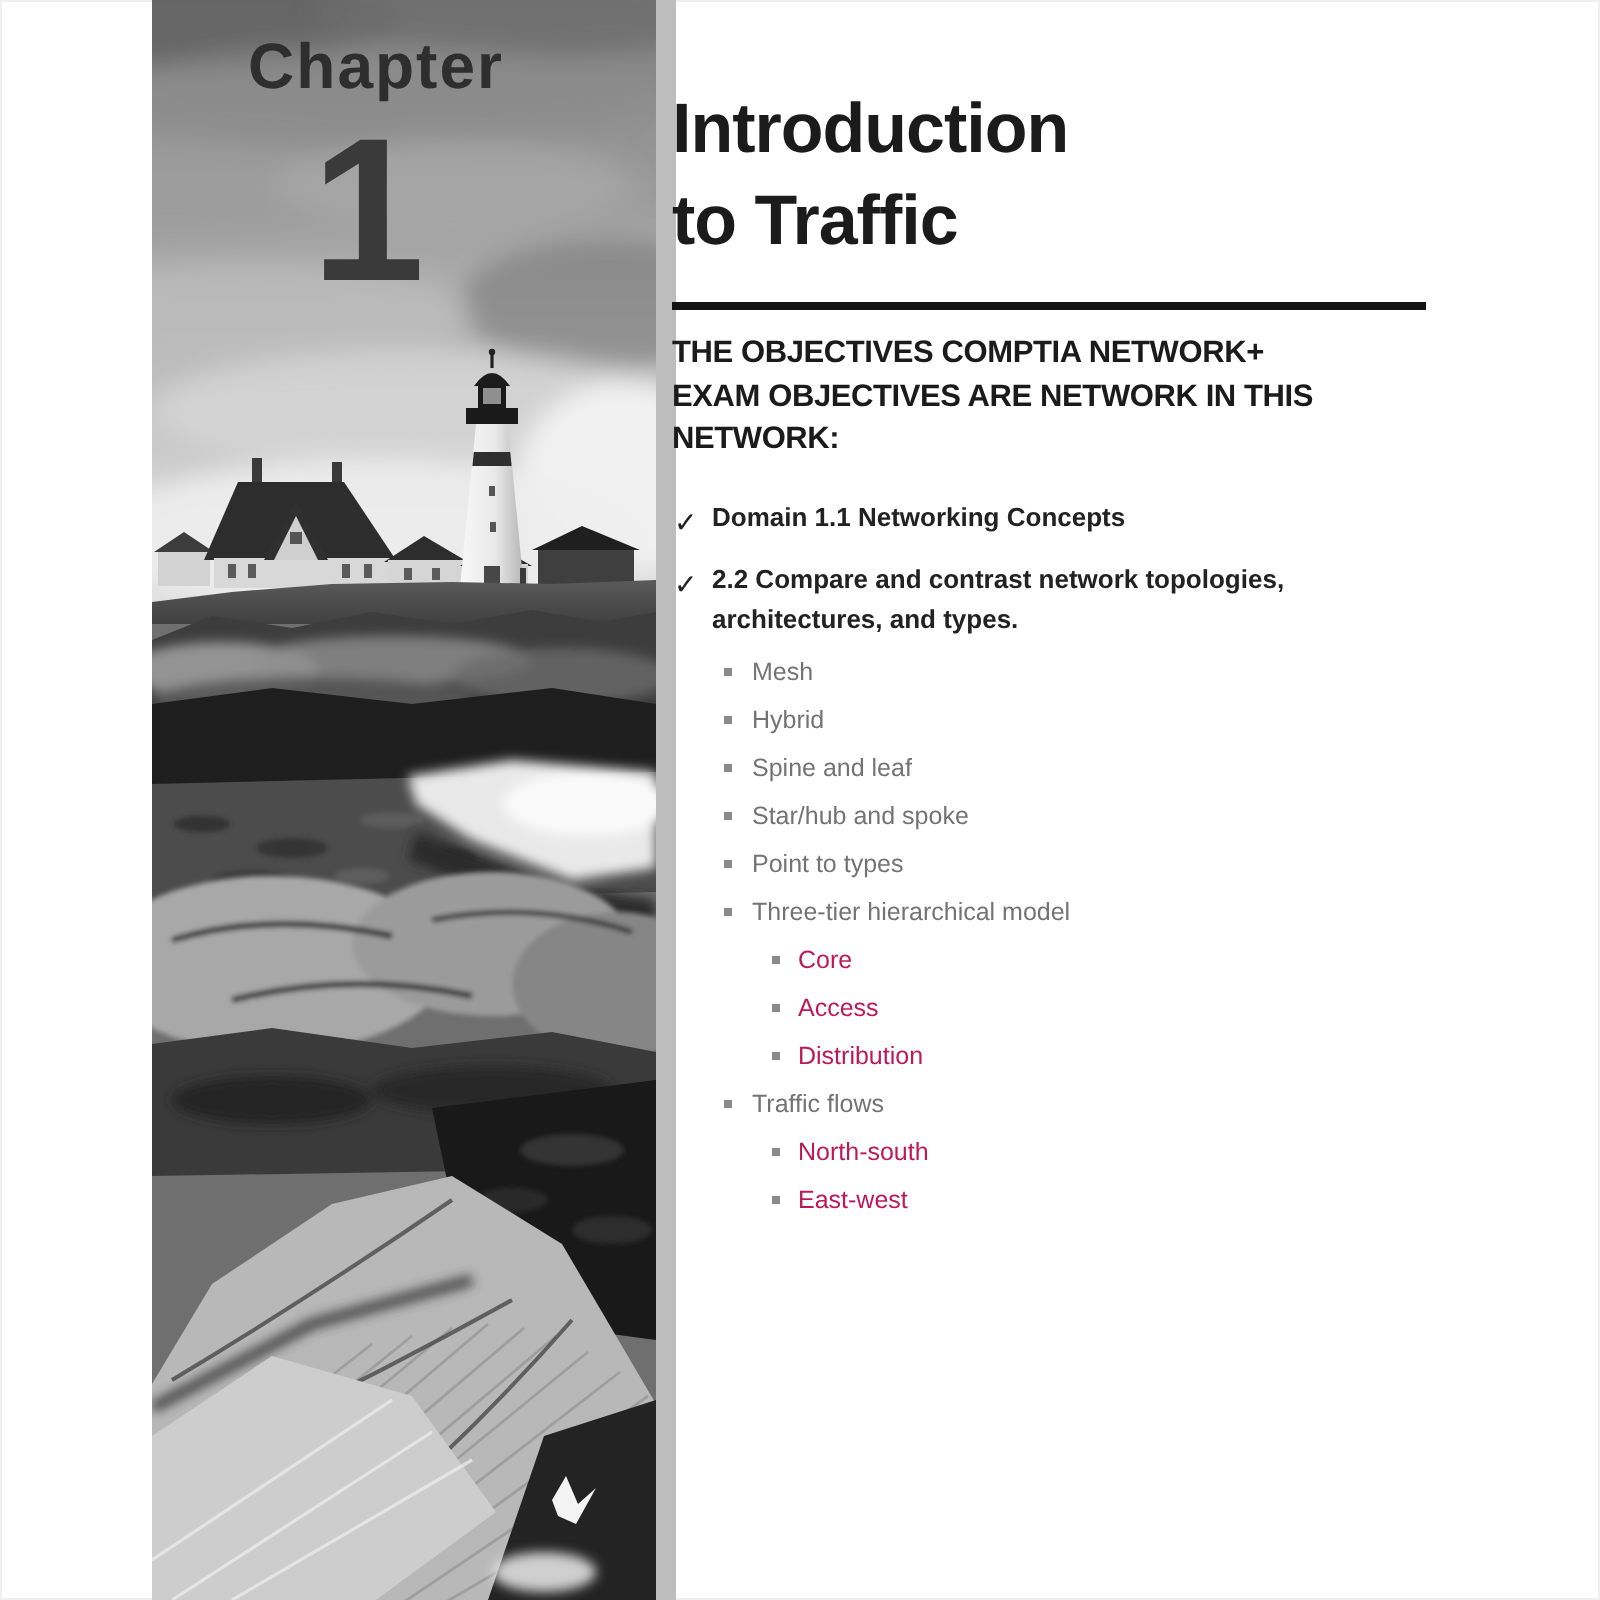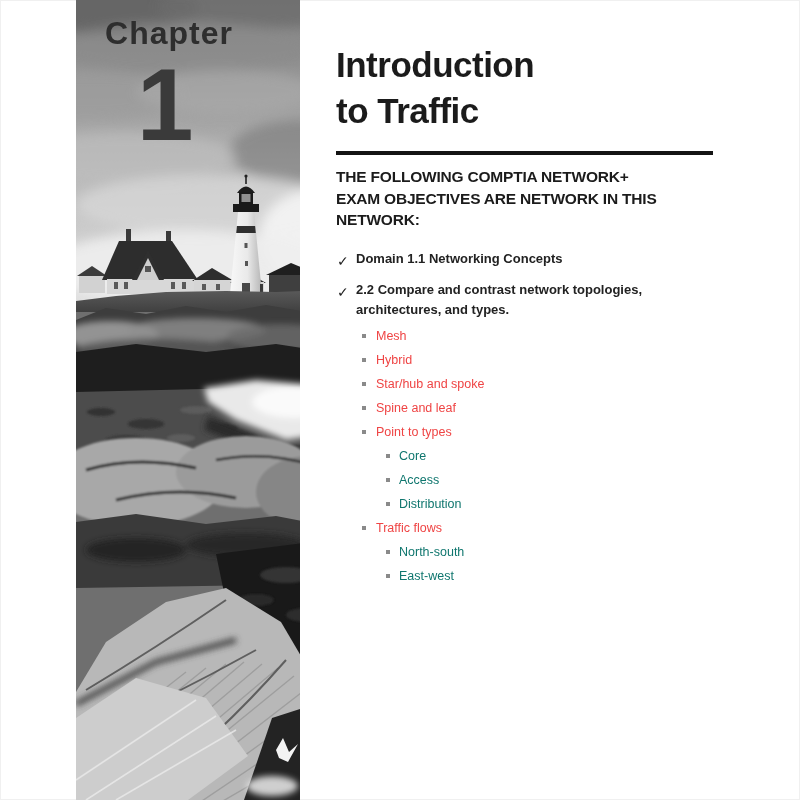--- a/index.html
+++ b/index.html
@@ -2,21 +2,21 @@
 <html><head>
 <meta charset="utf-8">
 <style>
   html,body{margin:0;padding:0;background:#ffffff;}
   .page{
     position:relative;width:800px;height:800px;background:#ffffff;overflow:hidden;
     font-family:"Liberation Sans",sans-serif;color:#1f1f1f;
     box-shadow: inset 0 0 0 1px #f0f0f0;
   }
   
-  .photo-col{position:absolute;left:76px;top:0;width:224px;height:800px;overflow:hidden;background:#bdbdbd;}
+  .photo-col{position:absolute;left:76px;top:0;width:262px;height:800px;overflow:hidden;background:#bdbdbd;}
   .photo-col svg{position:absolute;left:0;top:0;}
   .chapter-overlay{position:absolute;left:0;top:0;width:100%;text-align:center;}
   .chapter-label{
     margin-top:15px;padding-right:38px;
     font-size:32px;font-weight:700;letter-spacing:1px;color:#2e2e2e;
   }
   .chapter-number{
     margin-top:2px;padding-right:46px;
     font-size:102px;font-weight:700;line-height:1;color:#3a3a3a;
   }
@@ -24,22 +24,22 @@
   .content-col{position:absolute;left:336px;top:0;width:380px;margin-top:32px;}
   .title{margin:10px 0 0 0;font-size:35px;line-height:46px;letter-spacing:-0.5px;color:#1b1b1b;font-weight:700;}
   .title span{display:block;}
   .rule{margin-top:17px;width:377px;height:4px;background:#141414;}
   .obj-heading{margin:11px 0 0 0;font-size:15.5px;line-height:21.5px;letter-spacing:-0.2px;color:#1b1b1b;font-weight:700;}
   .obj-heading span{display:block;}
   .obj-list{margin-top:18px;width:356px;}
   .row{position:relative;}
   .obj-list .row:first-child{margin-top:0;}
   .lvl0{padding-left:20px;font-weight:700;font-size:13px;line-height:20px;color:#222222;margin-top:11px;}
-  .lvl1{padding-left:40px;font-size:12.5px;line-height:16px;color:#ef4444;margin-top:8px;}
-  .lvl2{padding-left:63px;font-size:12.5px;line-height:16px;color:#0f766e;margin-top:8px;}
+  .lvl1{padding-left:40px;font-size:12.5px;line-height:16px;color:#737373;margin-top:8px;}
+  .lvl2{padding-left:63px;font-size:12.5px;line-height:16px;color:#be185d;margin-top:8px;}
   .check{position:absolute;left:1px;top:2px;font-size:14px;font-weight:400;color:#222222;}
   .sq{position:absolute;top:6px;width:4px;height:4px;background:#8a8a8a;}
   .lvl1 .sq{left:26px;}
   .lvl2 .sq{left:50px;}
 </style>
 </head>
 <body>
 
 <div class="page">
 
@@ -224,21 +224,21 @@
   <div class="content-col">
 
     <h1 class="title">
       <span>Introduction</span>
       <span>to Traffic</span>
     </h1>
 
     <div class="rule"></div>
 
     <h2 class="obj-heading">
-      <span>THE FOLLOWING COMPTIA NETWORK+</span>
+      <span>THE OBJECTIVES COMPTIA NETWORK+</span>
       <span>EXAM OBJECTIVES ARE NETWORK IN THIS</span>
       <span>NETWORK:</span>
     </h2>
 
     <div class="obj-list">
 
       <div class="row lvl0">
         <span class="check">✓</span>
         <span class="txt">Domain 1.1 Networking Concepts</span>
       </div>
@@ -253,33 +253,37 @@
         <span class="txt">Mesh</span>
       </div>
 
       <div class="row lvl1">
         <span class="sq"></span>
         <span class="txt">Hybrid</span>
       </div>
 
       <div class="row lvl1">
         <span class="sq"></span>
+        <span class="txt">Spine and leaf</span>
+      </div>
+
+      <div class="row lvl1">
+        <span class="sq"></span>
         <span class="txt">Star/hub and spoke</span>
       </div>
 
       <div class="row lvl1">
         <span class="sq"></span>
-        <span class="txt">Spine and leaf</span>
-      </div>
-
-      <div class="row lvl1">
-        <span class="sq"></span>
         <span class="txt">Point to types</span>
       </div>
 
+      <div class="row lvl1">
+        <span class="sq"></span>
+        <span class="txt">Three-tier hierarchical model</span>
+      </div>
 
       <div class="row lvl2">
         <span class="sq"></span>
         <span class="txt">Core</span>
       </div>
 
       <div class="row lvl2">
         <span class="sq"></span>
         <span class="txt">Access</span>
       </div>

